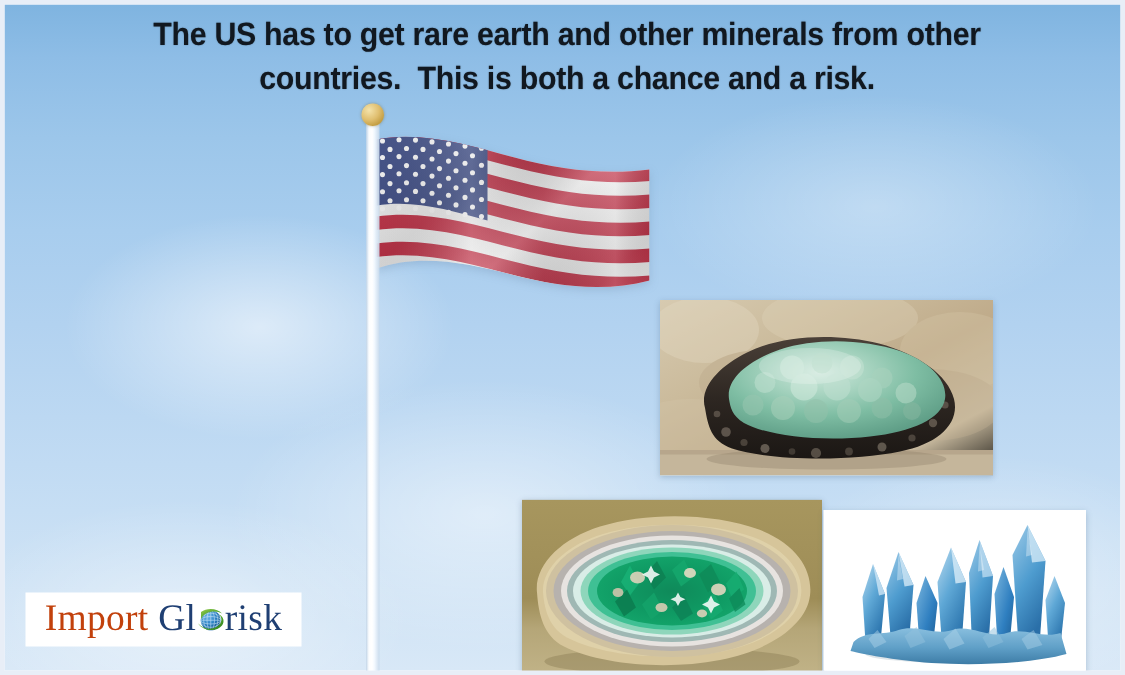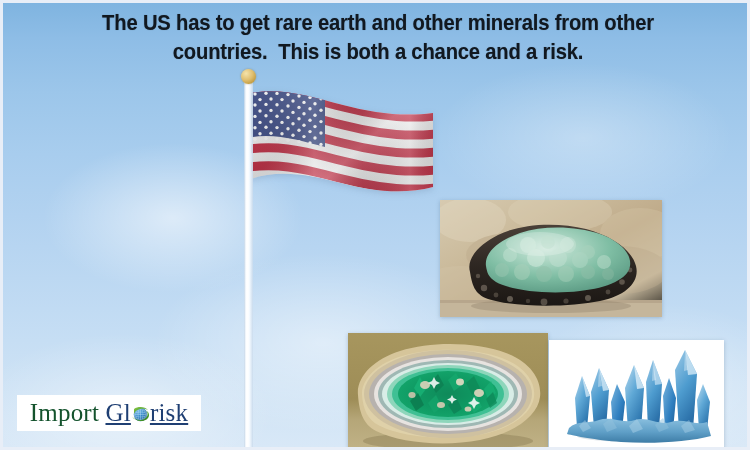--- a/index.html
+++ b/index.html
@@ -127,22 +127,22 @@
     justify-content: center;
     z-index: 35;
   }
   #logo .logo-text {
     font-family: "Liberation Serif", serif;
     font-size: 25px;
     line-height: 26px;
     white-space: nowrap;
     letter-spacing: 0.2px;
   }
-  #logo .w-import { color: #14532d; }
-  #logo .w-gl, #logo .w-bals { color: #1f3f73; text-decoration: underline; }
+  #logo .w-import { color: #c2410c; }
+  #logo .w-gl, #logo .w-bals { color: #1f3f73; }
   #logo .globe-wrap {
     display: inline-block;
     position: relative;
     width: 19px;
     height: 19px;
     vertical-align: -3px;
     margin: 0 0px;
   }
   #logo .globe-wrap svg { display: block; }
 

